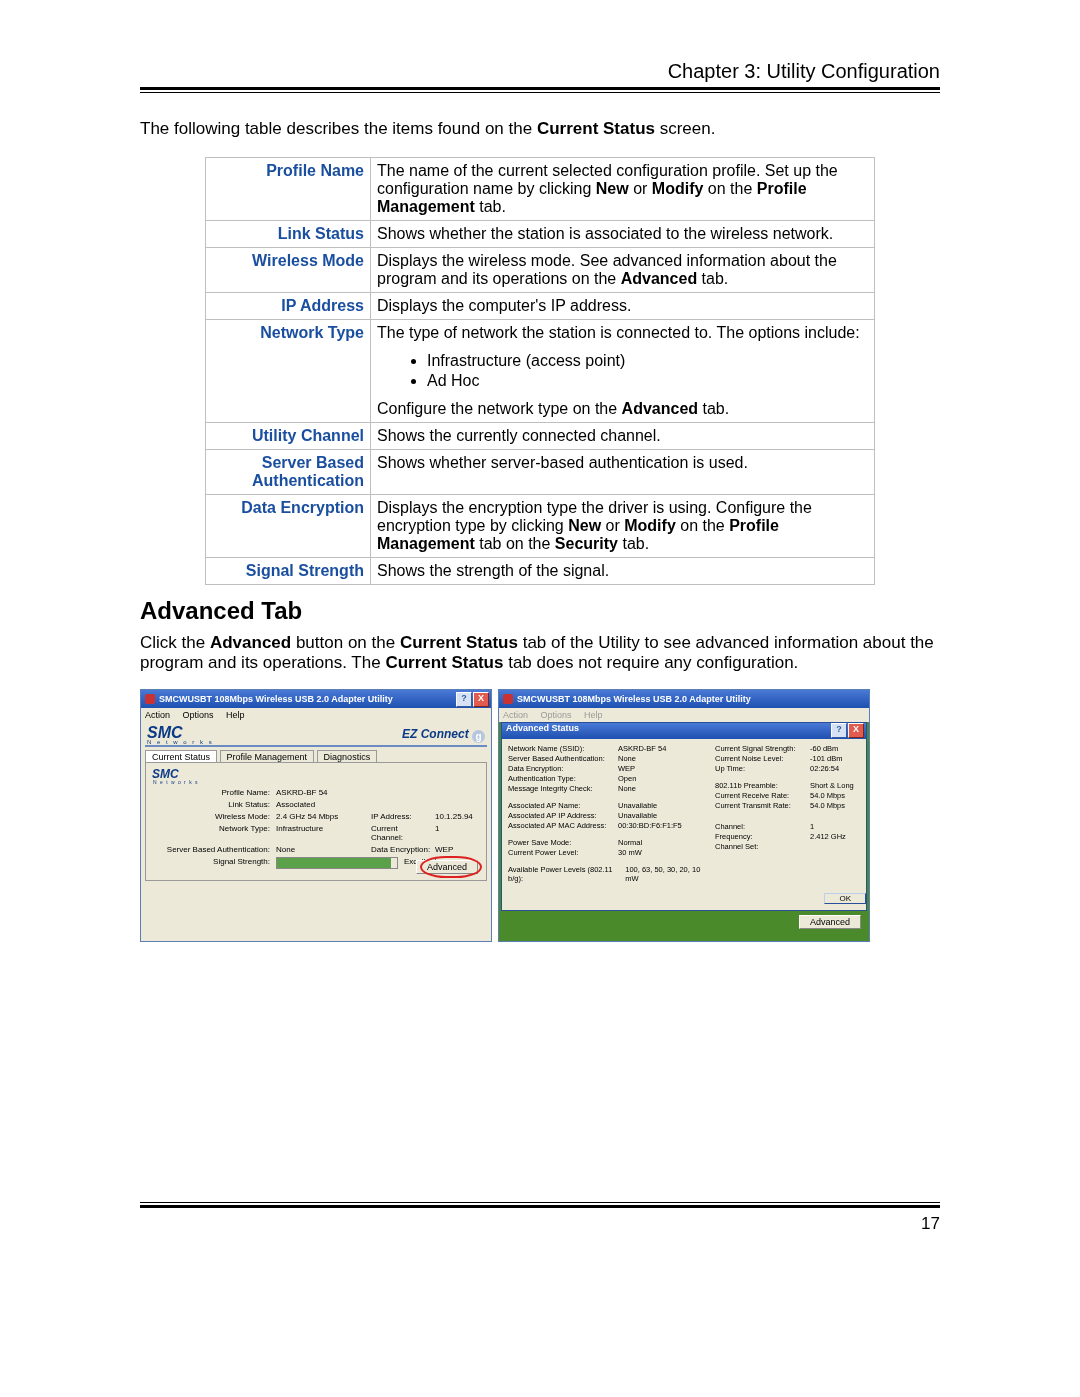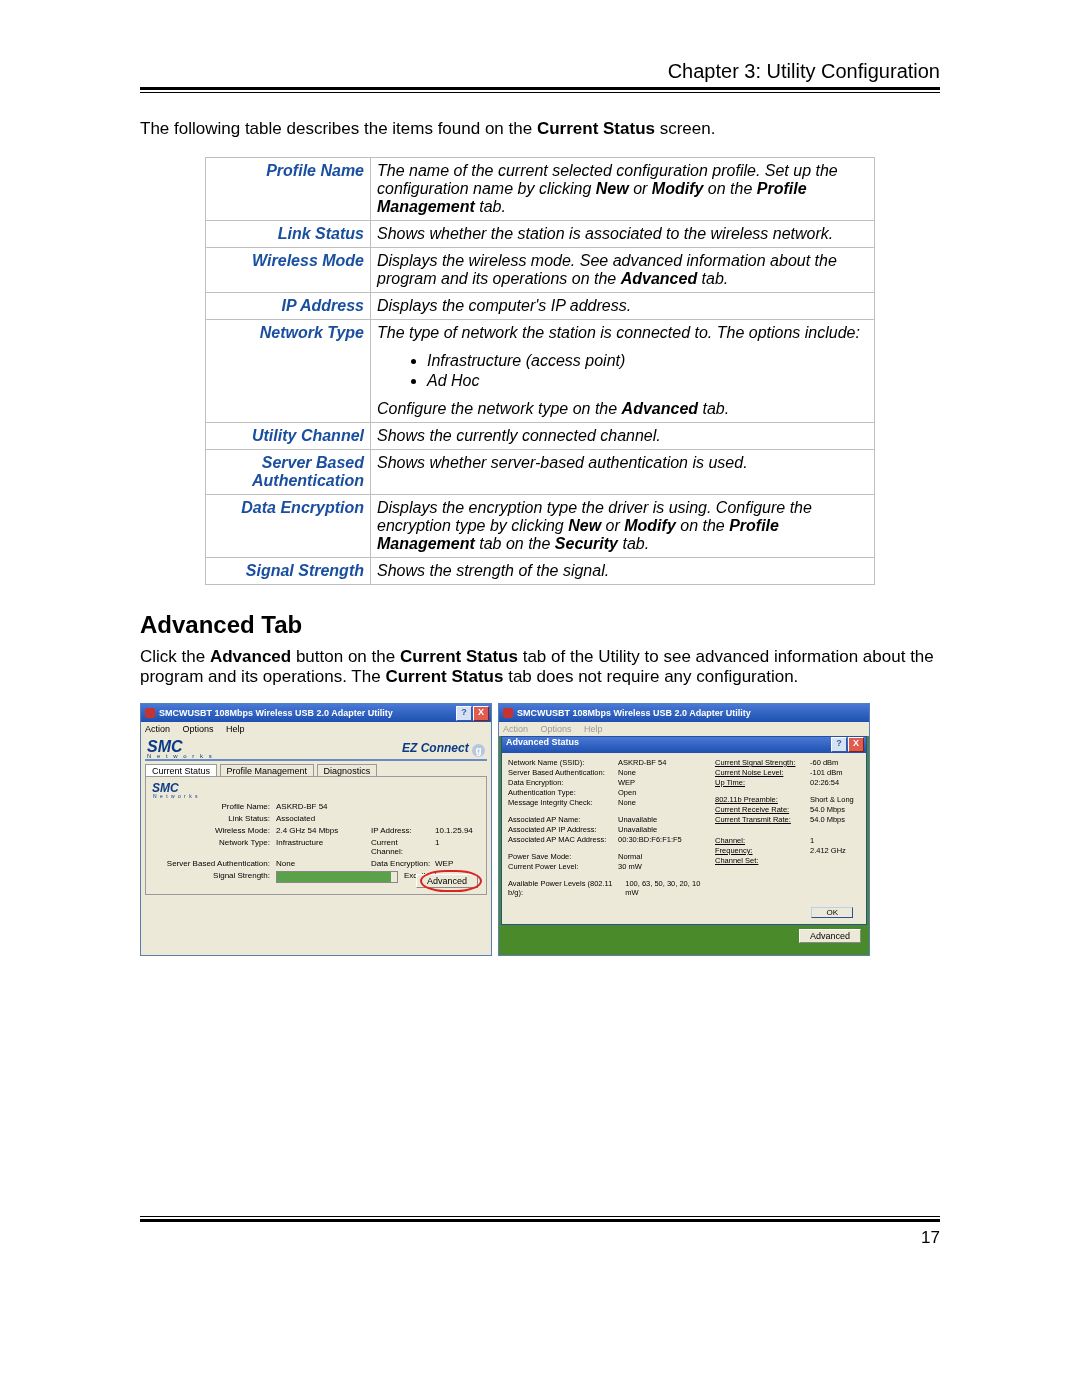--- a/index.html
+++ b/index.html
@@ -19,23 +19,22 @@
     padding-bottom: 4px;
   }
   .double-rule-top { border-top: 3px solid #000; height: 2px; }
   .double-rule-bot { border-top: 1px solid #000; margin-bottom: 26px; }
 
   .intro { font-size: 17px; margin: 0 0 18px 0; }
 
   table.desc {
     border-collapse: collapse;
     width: 670px;
-    margin: 0 auto 26px auto;
+    margin: 0 auto 12px auto;
     font-size: 16px;
-    font-style: italic;
   }
   table.desc td {
     border: 1px solid #bfbfbf;
     padding: 4px 6px;
     vertical-align: top;
   }
   table.desc td.lbl {
     text-align: right;
     color: #1a4fa0;
     font-weight: bold;
@@ -144,26 +143,26 @@
   .grass { background:#4a8a2a; padding:0 2px 12px 2px; }
   .subwin { border:1px solid #2a4f9a; background:#ece9d8; }
   .sub-title {
     display:flex; height:16px;
     background:linear-gradient(#4a79d6,#1d50b0);
     color:#fff; font-size:9px; font-weight:bold; padding:0 2px 0 4px;
   }
   .adv-body { padding:4px 6px 26px 6px; font-size:7.5px; position:relative; }
   .adv-cols { display:flex; gap:14px; }
   .col1l{width:110px;} .col1v{width:58px;}
-  .col2l{width:95px;text-decoration:underline;} .col2v{width:50px;}
+  .col2l{width:95px;} .col2v{width:50px;}
   .arow{ display:flex; margin:1px 0; }
   .arow .al{ text-align:left; }
   .arow .av{ }
   .ok-btn {
-    position:absolute; right:13px; bottom:6px;
+    position:absolute; right:0; bottom:6px;
     font-size:8px; padding:0 14px;
     background:#ece9d8;
     border:1px solid #2a4f9a; border-top-color:#bcd0ee; border-left-color:#bcd0ee;
   }
   .adv-outer-btn {
     font-size:9px; padding:1px 10px;
     background:#ece9d8; border:1px solid #888;
     border-top-color:#fff; border-left-color:#fff;
     float:right; margin:4px 6px 0 0;
   }

